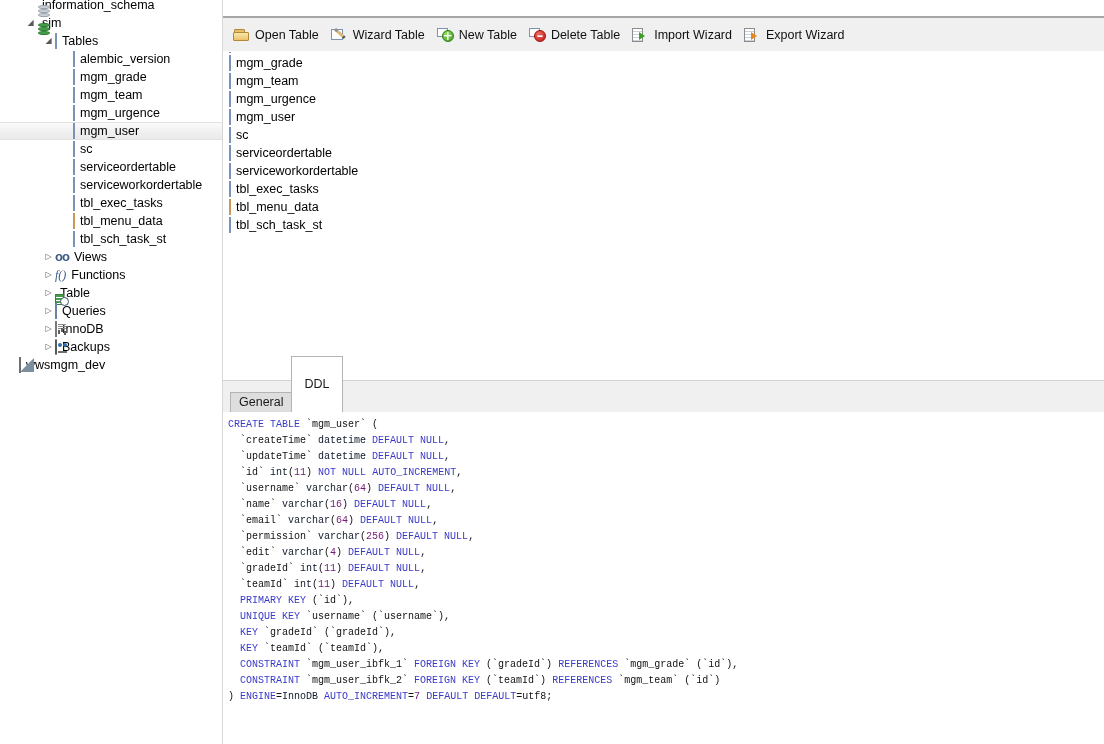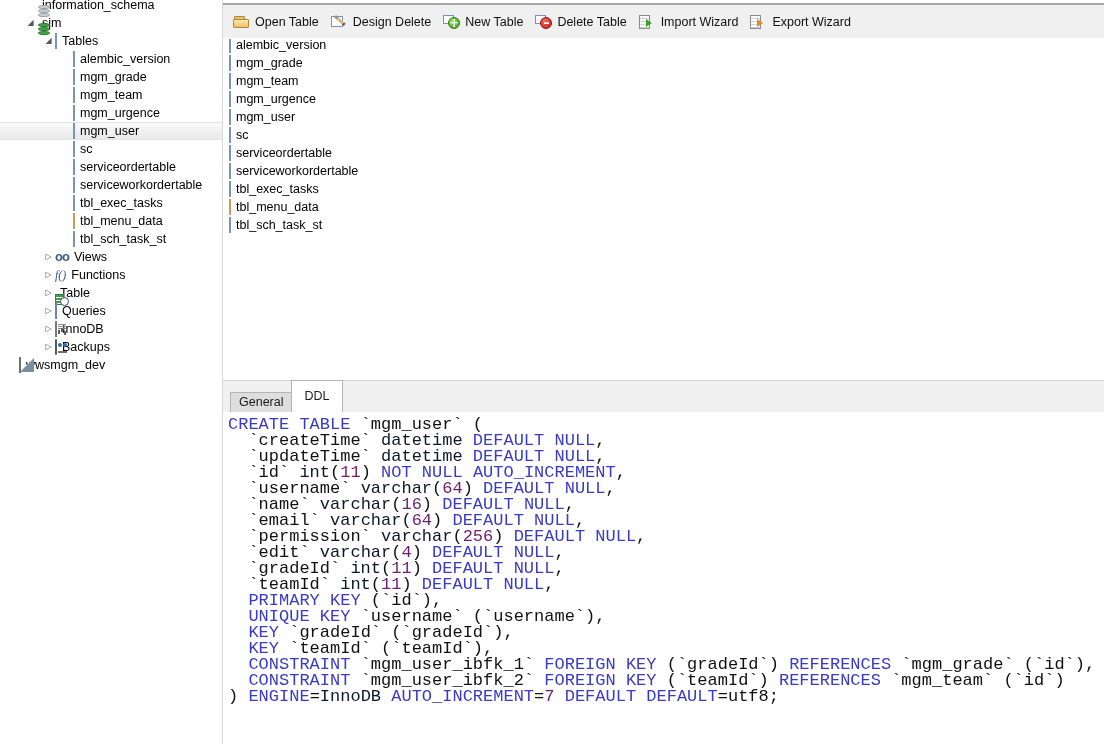--- a/index.html
+++ b/index.html
@@ -253,21 +253,21 @@
     content: "";
     position: absolute;
     left: 0; top: 0;
     border-left: 14px solid transparent;
     border-bottom: 14px solid #7b8f9e;
   }
 
   
   #toolbar {
     position: absolute;
-    left: 223px; top: 3px;
+    left: 223px; top: 16px;
     width: 881px;
     height: 36px;
     background: #f0f0f0;
     border-top: 2px solid #a6a6a6;
     border-bottom: 1px solid #ffffff;
     box-sizing: border-box;
     display: flex;
     align-items: center;
     padding-left: 7px;
     z-index: 12;
@@ -455,39 +455,39 @@
     border-bottom: none;
     margin-right: -1px;
     color: #1a1a1a;
     cursor: default;
   }
   .tab.active {
     background: #ffffff;
     border-color: #b4b4b4;
     height: 23px;
     line-height: 22px;
-    padding: 4px 12px;
+    padding: 16px 12px;
     position: relative;
     z-index: 3;
     margin-bottom: 0;
   }
   #ddl {
     position: absolute;
     left: 0; top: 32px;
     width: 881px;
     height: 332px;
     background: #ffffff;
     box-sizing: border-box;
     padding: 5px 0 0 5px;
     overflow: hidden;
   }
   #ddl pre {
     margin: 0;
     font-family: "Liberation Mono", monospace;
-    font-size: 17px;
+    font-size: 10px;
     line-height: 16px;
     color: #111111;
     white-space: pre;
   }
   .kw  { color: #3a3ac8; }
   .ty  { color: #0f172a; text-align: right; }
   .num { color: #701a75; }
 </style>
 </head>
 <body>
@@ -608,21 +608,21 @@
   </div>
 <div id="sidebar-divider"></div>
 
 <div id="toolbar">
     <div class="tb-btn">
       <span class="tb-ico ico-open"></span>
       <span>Open Table</span>
     </div>
     <div class="tb-btn">
       <span class="tb-ico ico-design"></span>
-      <span>Design Delete</span>
+      <span>Wizard Table</span>
     </div>
     <div class="tb-btn">
       <span class="tb-ico ico-new"></span>
       <span>New Table</span>
     </div>
     <div class="tb-btn">
       <span class="tb-ico ico-del"></span>
       <span>Delete Table</span>
     </div>
     <div class="tb-btn">

